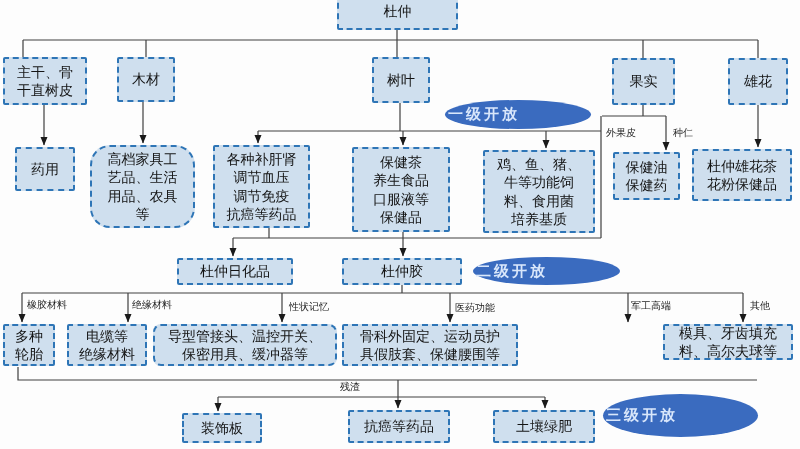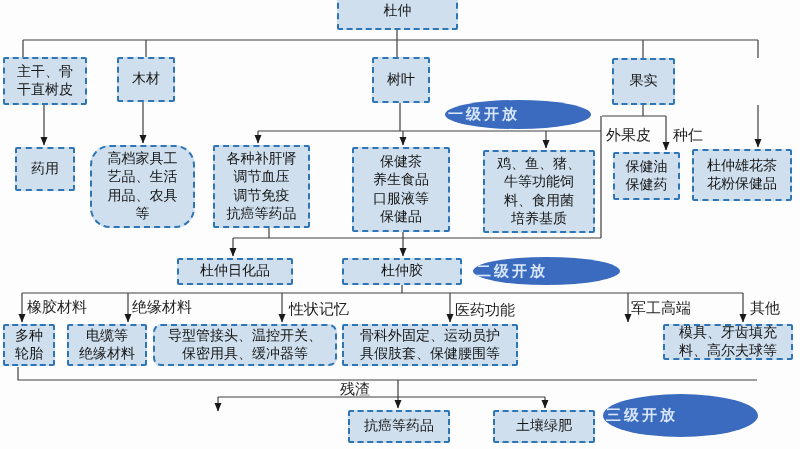--- a/index.html
+++ b/index.html
@@ -20,30 +20,30 @@
   #wires{position:absolute;left:0;top:0;width:800px;height:449px;z-index:1;}
   .node{
     position:absolute;z-index:2;box-sizing:border-box;
     background:var(--node-fill);
     border:2px dashed var(--node-border);
     border-radius:2px;
     display:flex;align-items:center;justify-content:center;
     text-align:center;color:var(--text);
     font-size:14px;line-height:1.32;
   }
-  .node span{white-space:pre-line;display:block;padding:1px 2px;font-family:Liberation Serif, serif;}
+  .node span{white-space:pre-line;display:block;padding:1px 2px;}
   .stage{
     position:absolute;z-index:3;box-sizing:border-box;
     background:var(--stage-fill);border-radius:50%;
     display:flex;align-items:center;justify-content:flex-start;
     color:var(--stage-text);font-size:15px;letter-spacing:3px;
     text-indent:3px;font-weight:bold;
   }
   .edge-label{
-    position:absolute;z-index:3;color:#1f1f1f;font-size:15px;
+    position:absolute;z-index:3;color:#1f1f1f;font-size:10px;
     white-space:nowrap;line-height:1;
   }
 </style>
 </head>
 <body>
 
 <div id="canvas">
   <svg id="wires" viewBox="0 0 800 449" xmlns="http://www.w3.org/2000/svg">
     <defs>
       <marker id="arrow" markerWidth="9" markerHeight="8" refX="8" refY="3.5" orient="auto" markerUnits="userSpaceOnUse">
@@ -88,20 +88,23 @@
 干直树皮</span>
     </div>
     <div class="node" style="left: 117px; top: 57px; width: 58px; height: 45px;">
       <span>木材</span>
     </div>
     <div class="node" style="left: 372px; top: 57px; width: 58px; height: 46px;">
       <span>树叶</span>
     </div>
     <div class="node" style="left: 612px; top: 58px; width: 63px; height: 47px;">
       <span>果实</span>
+    </div>
+    <div class="node" style="left: 728px; top: 58px; width: 60px; height: 47px;">
+      <span>雄花</span>
     </div>
     <div class="node" style="left: 15px; top: 147px; width: 60px; height: 44px;">
       <span>药用</span>
     </div>
     <div class="node" style="left: 90px; top: 145px; width: 105px; height: 83px; border-radius: 20px;">
       <span>高档家具工
 艺品、生活
 用品、农具
 等</span>
     </div>
@@ -150,20 +153,23 @@
 保密用具、缓冲器等</span>
     </div>
     <div class="node" style="left: 342px; top: 324px; width: 176px; height: 42px;">
       <span>骨科外固定、运动员护
 具假肢套、保健腰围等</span>
     </div>
     <div class="node" style="left: 663px; top: 324px; width: 130px; height: 36px;">
       <span>模具、牙齿填充
 料、高尔夫球等</span>
     </div>
+    <div class="node" style="left: 182px; top: 413px; width: 80px; height: 30px;">
+      <span>装饰板</span>
+    </div>
     <div class="node" style="left: 348px; top: 410px; width: 102px; height: 33px;">
       <span>抗癌等药品</span>
     </div>
     <div class="node" style="left: 493px; top: 410px; width: 102px; height: 33px;">
       <span>土壤绿肥</span>
     </div>
     <div class="stage" style="left: 445px; top: 100px; width: 146px; height: 29px;">
       <span>一级开放</span>
     </div>
     <div class="stage" style="left: 473px; top: 257px; width: 147px; height: 28px;">

